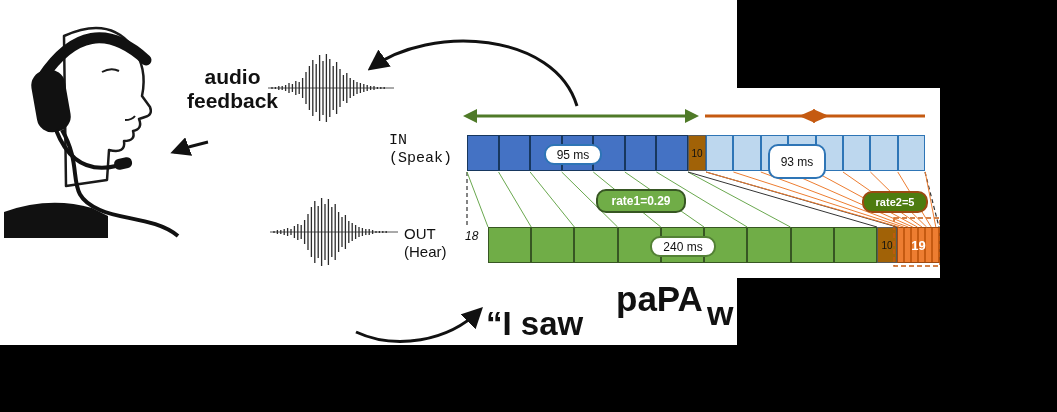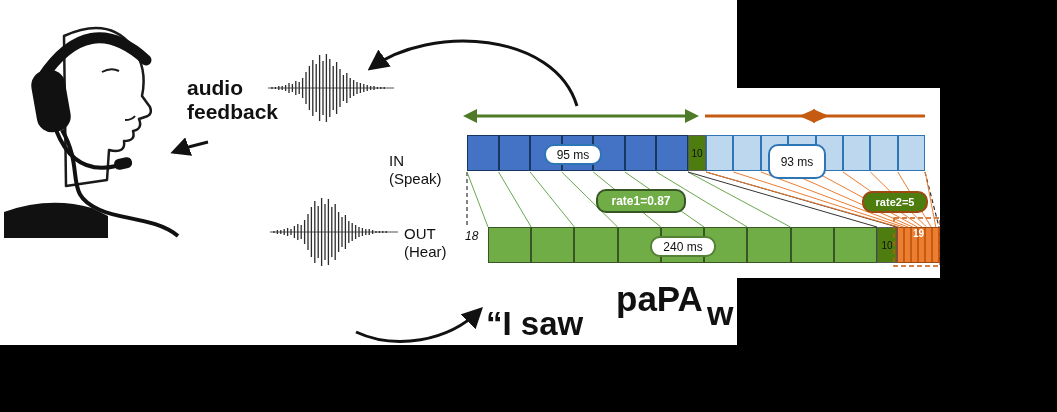--- a/index.html
+++ b/index.html
@@ -8,25 +8,25 @@
   .abs{position:absolute;}
   .patch{position:absolute;background:#000;z-index:50;}
   .blabel{position:absolute;font-weight:bold;font-size:21px;line-height:1.12;white-space:pre-line;}
   .iolabel{position:absolute;font-size:15px;line-height:1.2;white-space:pre-line;}
   .row{position:absolute;display:flex;z-index:5;}
   .seg{display:flex;height:100%;}
   .cell{flex:1;border:1px solid;box-sizing:border-box;}
   .seg-dark  .cell{background:#4472C4;border-color:#17375E;}
   .seg-light .cell{background:#BDD7EE;border-color:#2E75B6;}
   .seg-green .cell{background:#70AD47;border-color:#375623;}
-  .gray-cell{background:#4d7c0f;border:1px solid #595959;box-sizing:border-box;display:flex;
+  .gray-cell{background:#a16207;border:1px solid #595959;box-sizing:border-box;display:flex;
              align-items:center;justify-content:center;font-size:10px;color:#111;}
   .orange-cell{background:repeating-linear-gradient(90deg,#ED7D31 0 5px,#C55A11 5px 7px);
-             border:1px solid #9C4A12;box-sizing:border-box;display:flex;
-             justify-content:center;font-size:10px;font-weight:bold;color:#fff;}
+             border:1px solid #9C4A12;box-sizing:border-box;display:flex;align-items:center;
+             justify-content:center;font-size:13px;font-weight:bold;color:#fff;}
   .tagbox{position:absolute;z-index:20;display:flex;align-items:center;justify-content:center;
           border-radius:10px;box-sizing:border-box;font-size:12px;}
   .white-tag{background:#fff;border:2px solid;color:#111;}
   .green-tag{background:#70AD47;border:2px solid #375623;color:#fff;font-weight:bold;}
   .orange-tag{background:#4d7c0f;border:2px solid #9C4A12;color:#fff;font-weight:bold;font-size:11px;}
   .caption{position:absolute;font-weight:bold;}
   svg.abs{overflow:visible;}
   .wave-strokes{stroke:#2b2b2b;stroke-width:1.3;fill:none;}
   .wave-axis{stroke:#555;stroke-width:1;}
   .fan-green{stroke:#6aa84f;stroke-width:1;}
@@ -54,23 +54,23 @@
 
   <svg class="abs" style="left:160px;top:134px;width:52px;height:28px;" viewBox="0 0 52 28">
     <defs>
       <marker id="ah3" viewBox="0 0 10 10" refX="8" refY="5" markerWidth="6.5" markerHeight="6.5" orient="auto-start-reverse">
         <path d="M0,0 L10,5 L0,10 z" fill="#111"></path>
       </marker>
     </defs>
     <path d="M48,8 Q30,12 14,18" stroke="#111" stroke-width="3" fill="none" marker-end="url(#ah3)"></path>
   </svg>
 
-  <div class="blabel" style="left:187px;top:76px;">audio
+  <div class="blabel" style="left:187px;top:65px;text-align:center;">audio
 feedback</div>
-  <div class="iolabel" style="left:389px;top:152px;">IN
+  <div class="iolabel" style="left:389px;top:132px;font-family:Liberation Mono, monospace;">IN
 (Speak)</div>
   <div class="iolabel" style="left:384px;top:225px;margin-left:20px;">OUT
 (Hear)</div>
 
   <svg class="abs" id="wave1" style="left:266px;top:46px;width:130px;height:84px;" viewBox="0 0 130 84">
     <line class="wave-axis" x1="2" y1="42" x2="128" y2="42"></line>
   <path d="M6 41V43M9.4 41V43M12.8 40V44M16.2 40V44M19.6 39V45M23 37V47M26.4 38V46M29.8 35V49M33.2 36V48M36.599999999999994 32V52M40 26V58M43.4 20V64M46.8 14V70M50.199999999999996 18V66M53.6 9V75M57 15V69M60.4 8V76M63.8 13V71M67.19999999999999 20V64M70.6 16V68M74 23V61M77.39999999999999 29V55M80.8 27V57M84.2 32V52M87.6 34V50M91 36V48M94.39999999999999 37V47M97.8 38V46M101.2 39V45M104.6 40V44M108 40V44M111.39999999999999 41V43M114.8 41V43M118.2 41V43" class="wave-strokes"></path>
     </svg>
   <svg class="abs" id="wave2" style="left:268px;top:190px;width:132px;height:84px;" viewBox="0 0 132 84">
     <line class="wave-axis" x1="2" y1="42" x2="130" y2="42"></line>
@@ -168,21 +168,21 @@
     </div>
     <div class="orange-cell" style="width:43px;">
       <span>19</span>
     </div>
   </div>
 
   <div class="abs" style="left:465px;top:229px;font-size:12px;z-index:20;font-style:italic;">18</div>
 
   <div class="tagbox white-tag" style="left:544px;top:144px;width:58px;height:21px;border-color:#2E75B6;">95 ms</div>
   <div class="tagbox white-tag" style="left:768px;top:144px;width:58px;height:35px;border-color:#2E75B6;">93 ms</div>
-  <div class="tagbox green-tag" style="left:596px;top:189px;width:90px;height:24px;">rate1=0.87</div>
+  <div class="tagbox green-tag" style="left:596px;top:189px;width:90px;height:24px;">rate1=0.29</div>
   <div class="tagbox orange-tag" style="left:862px;top:191px;width:66px;height:22px;">rate2=5</div>
   <div class="tagbox white-tag" style="left:650px;top:236px;width:66px;height:21px;border-color:#538135;">240 ms</div>
 
   <div class="caption" style="left:486px;top:305px;font-size:33px;">“I saw</div>
   <div class="caption" style="left:616px;top:279px;font-size:35px;">paPA</div>
   <div class="caption" style="left:707px;top:294px;font-size:34px;">w</div>
 
   <div class="patch" style="left:737px;top:0;width:320px;height:88px;"></div>
   <div class="patch" style="left:940px;top:0;width:117px;height:412px;"></div>
   <div class="patch" style="left:0;top:345px;width:1057px;height:67px;"></div>

